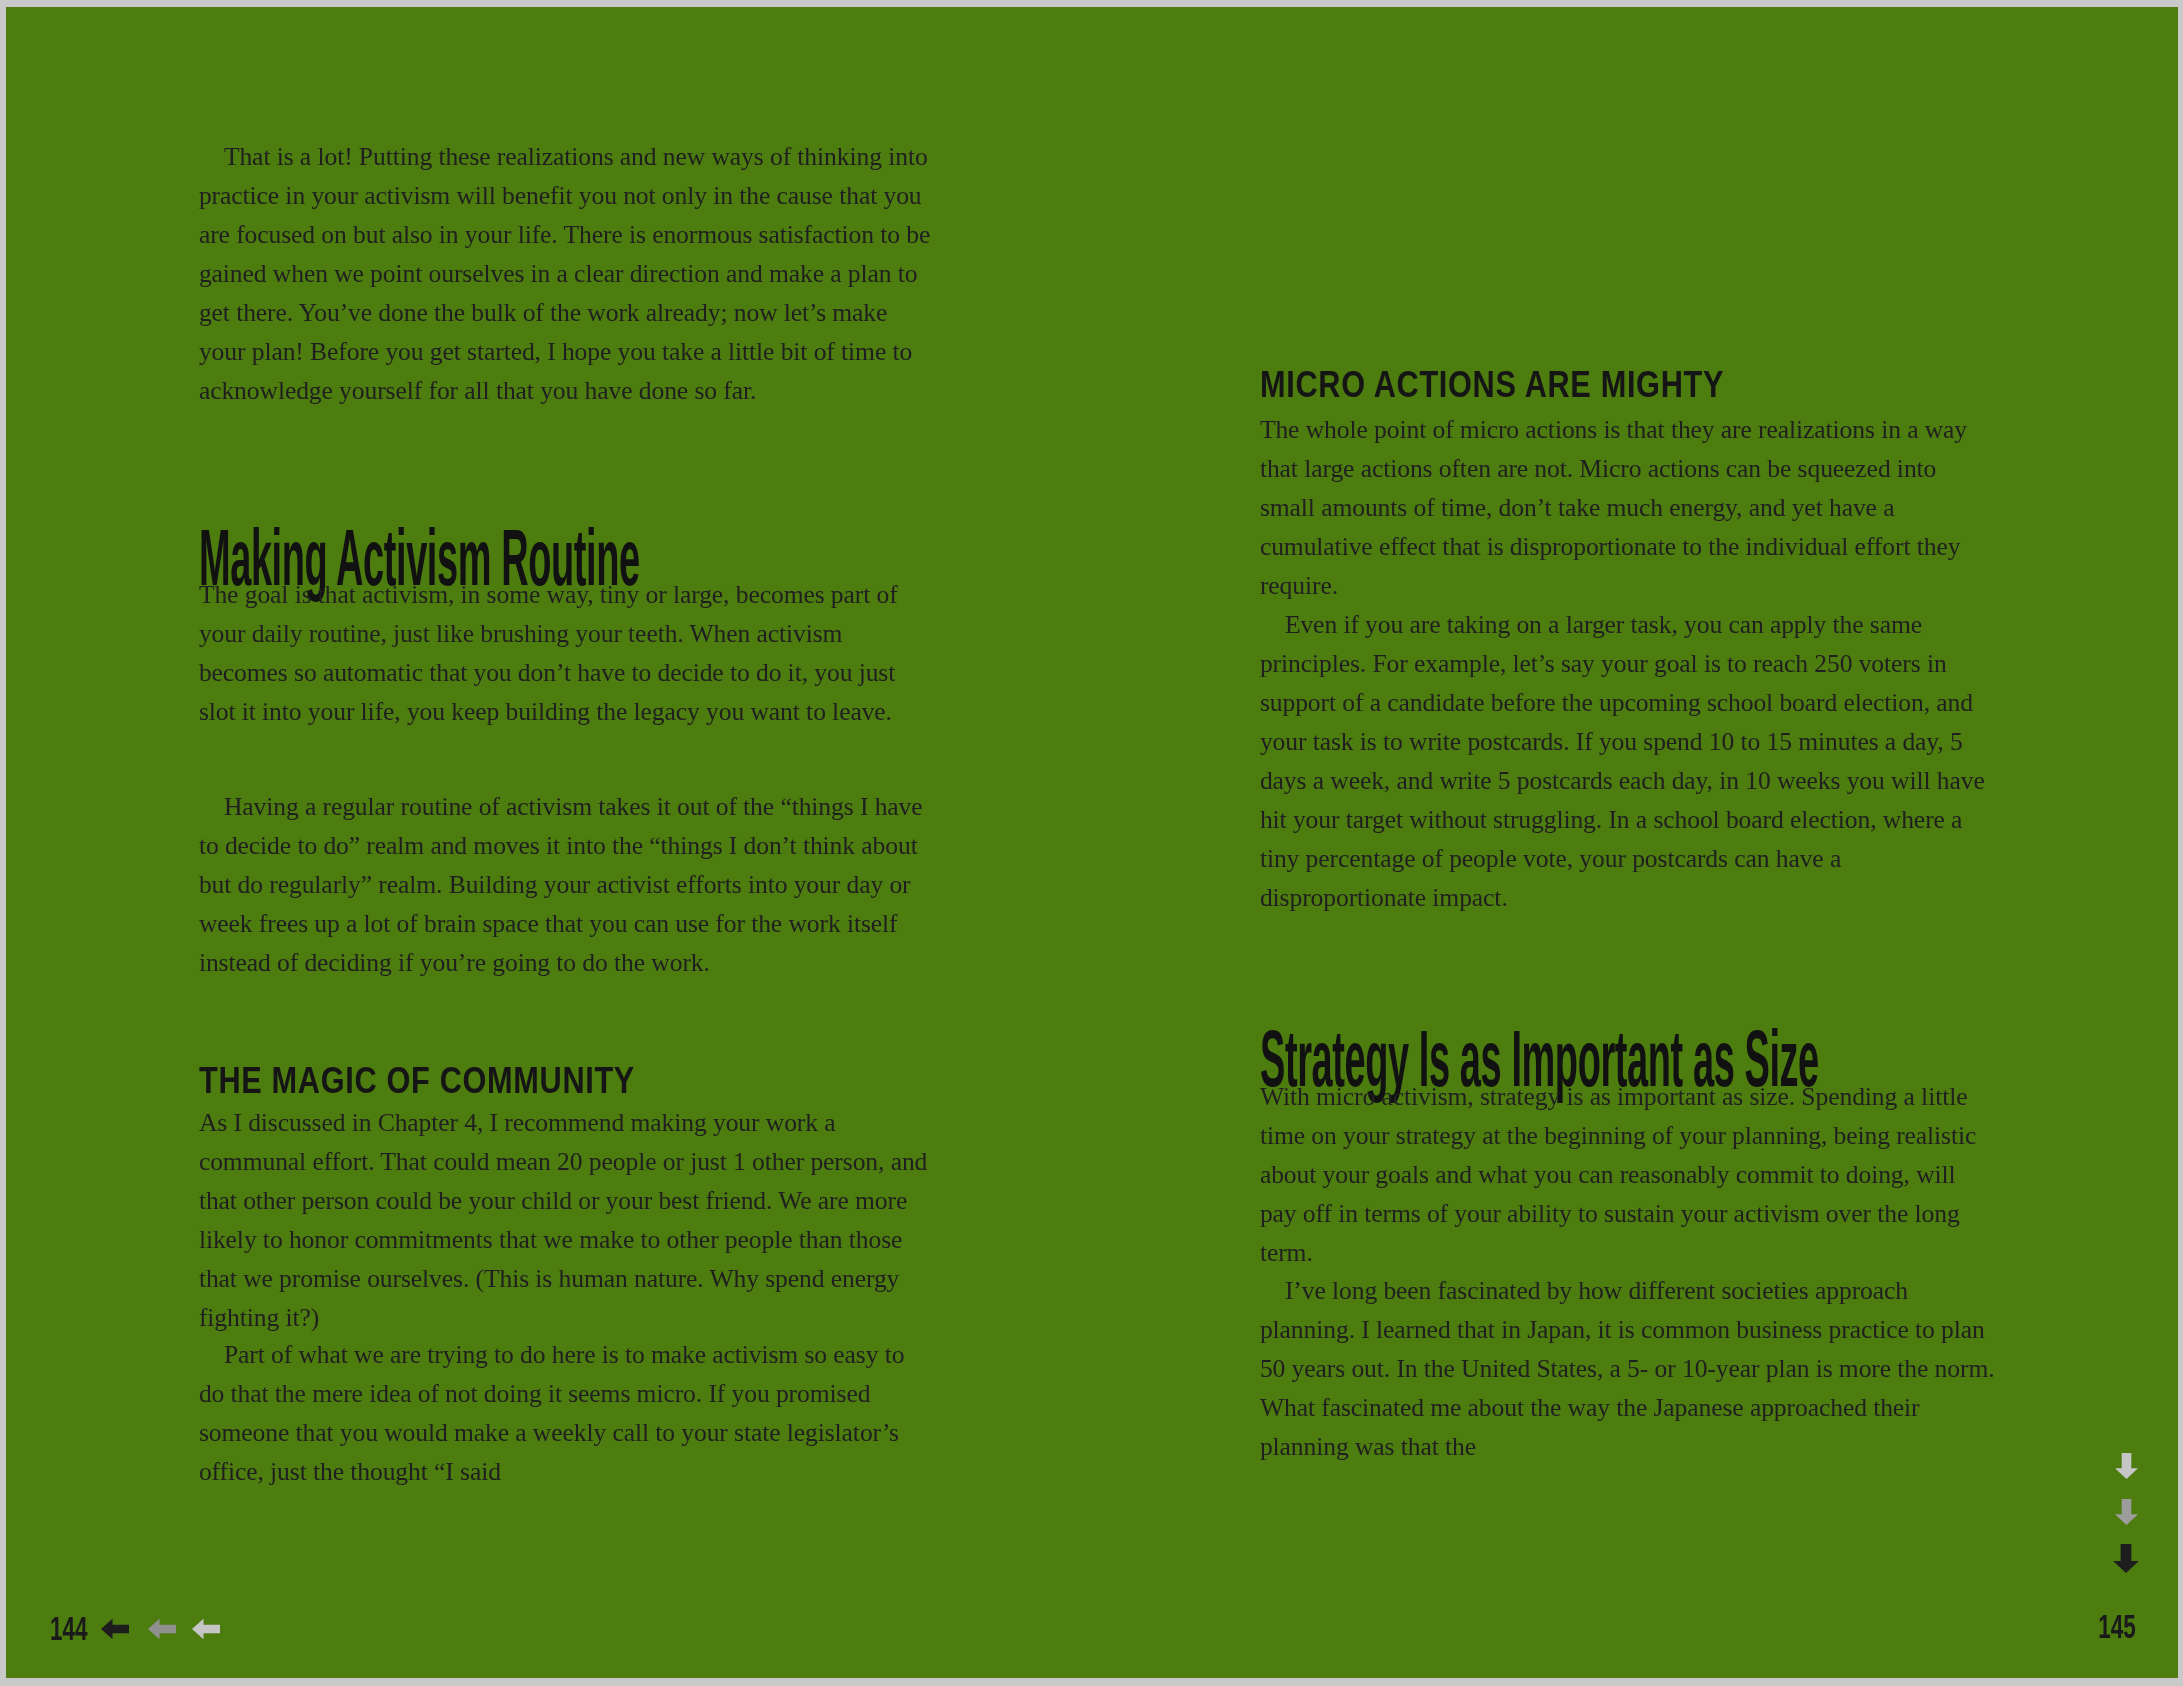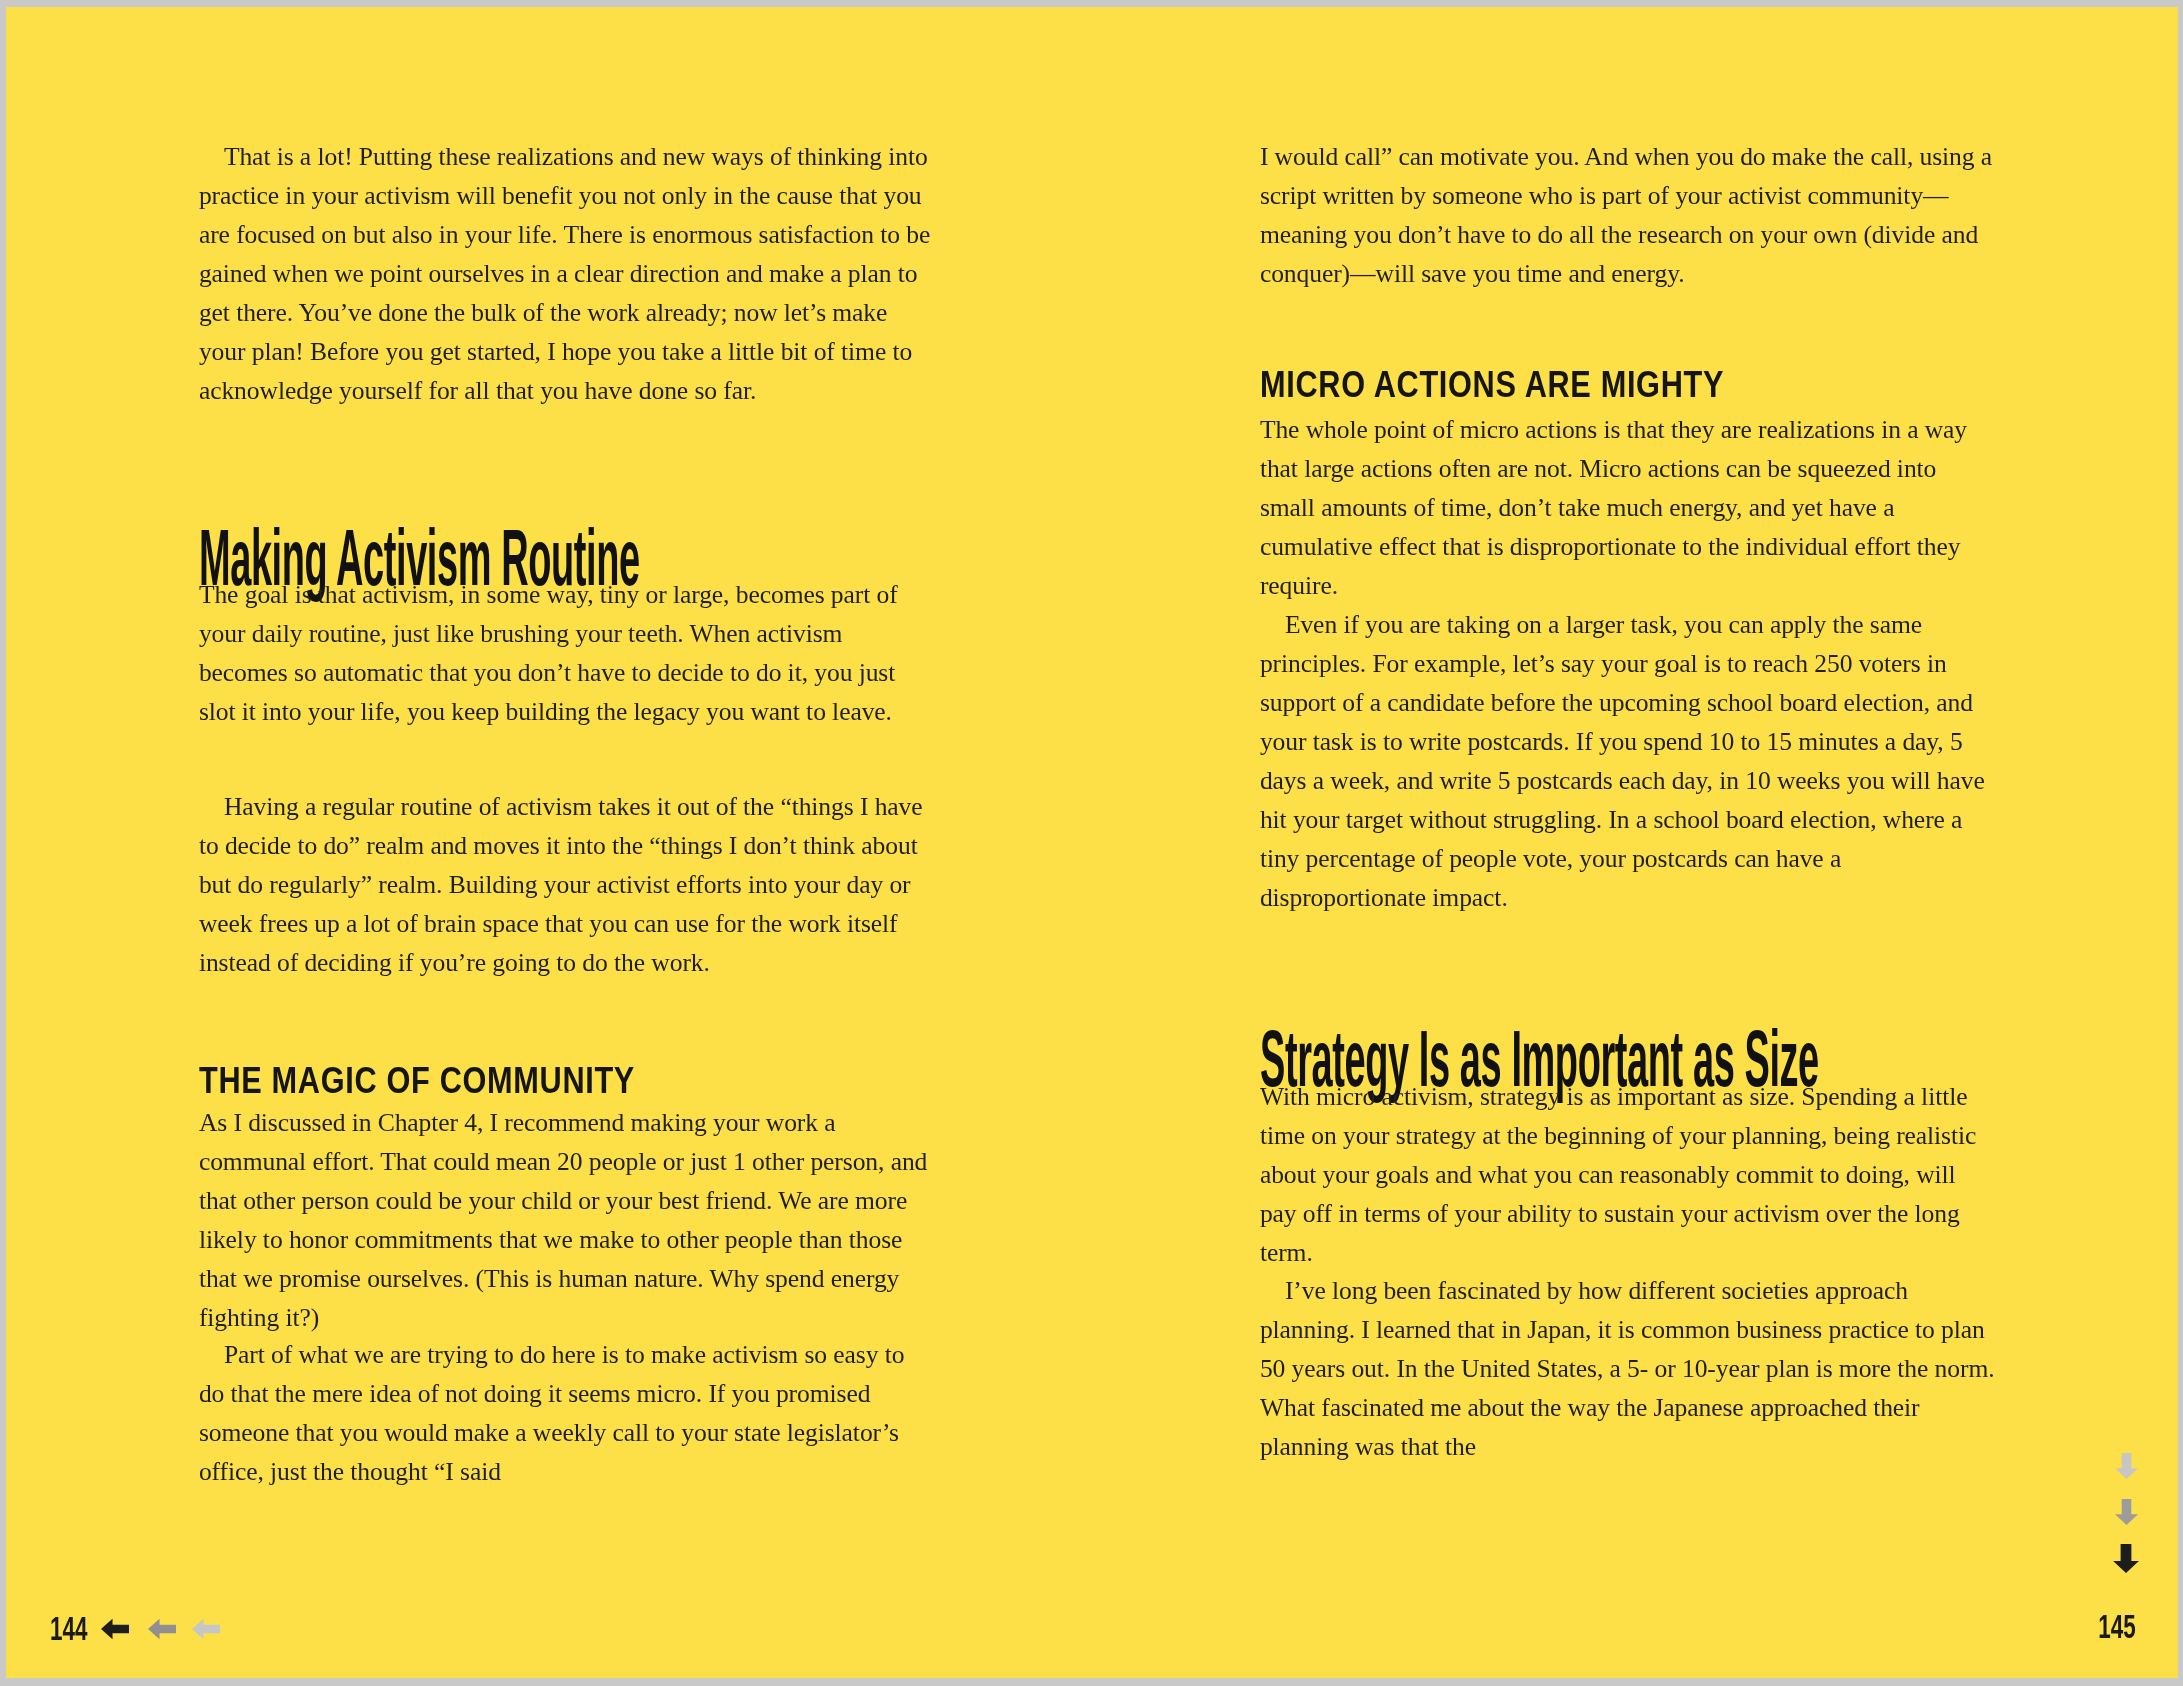--- a/index.html
+++ b/index.html
@@ -7,21 +7,21 @@
   body {
     width: 2183px; height: 1687px;
     position: relative;
     background: #c9c9c9;
     font-family: "Liberation Serif", "DejaVu Serif", serif;
   }
   .spread {
     position: absolute;
     left: 5.9px; top: 6.7px;
     width: 2172px; height: 1671px;
-    background: #fde047;
+    background: #4d7c0f;
   }
   .col { position: absolute; top: 0; height: 100%; }
   #col-left  { left: 193px;  width: 732px; }
   #col-right { left: 1254px; width: 736px; }
 
   .body-p {
     position: absolute; left: 0; width: 100%;
     margin: 0;
     font-family: "Liberation Serif", "DejaVu Serif", serif;
     font-size: 25.6px; line-height: 39px;
@@ -84,21 +84,20 @@
 
     <h2 class="h2" style="top:1055px">THE MAGIC OF COMMUNITY</h2>
 
     <p class="body-p" style="top:1096px">As I discussed in Chapter 4, I recommend making your work a communal effort. That could mean 20 people or just 1 other person, and that other person could be your child or your best friend. We are more likely to honor commitments that we make to other people than those that we promise ourselves. (This is human nature. Why spend energy fighting it?)</p>
 
     <p class="body-p ind" style="top:1328px">Part of what we are trying to do here is to make activism so easy to do that the mere idea of not doing it seems micro. If you promised someone that you would make a weekly call to your state legislator’s office, just the thought “I said</p>
   </div>
 
   
   <div class="col" id="col-right">
-    <p class="body-p" style="top:130px">I would call” can motivate you. And when you do make the call, using a script written by someone who is part of your activist community—meaning you don’t have to do all the research on your own (divide and conquer)—will save you time and energy.</p>
 
     <h2 class="h2" style="top:359px">MICRO ACTIONS ARE MIGHTY</h2>
 
     <p class="body-p" style="top:403px">The whole point of micro actions is that they are realizations in a way that large actions often are not. Micro actions can be squeezed into small amounts of time, don’t take much energy, and yet have a cumulative effect that is disproportionate to the individual effort they require.</p>
 
     <p class="body-p ind" style="top:598px">Even if you are taking on a larger task, you can apply the same principles. For example, let’s say your goal is to reach 250 voters in support of a candidate before the upcoming school board election, and your task is to write postcards. If you spend 10 to 15 minutes a day, 5 days a week, and write 5 postcards each day, in 10 weeks you will have hit your target without struggling. In a school board election, where a tiny percentage of people vote, your postcards can have a disproportionate impact.</p>
 
     <h1 class="h1" style="top:1012px">Strategy Is as Important as Size</h1>
 
     <p class="body-p" style="top:1070px">With micro activism, strategy is as important as size. Spending a little time on your strategy at the beginning of your planning, being realistic about your goals and what you can reasonably commit to doing, will pay off in terms of your ability to sustain your activism over the long term.</p>

